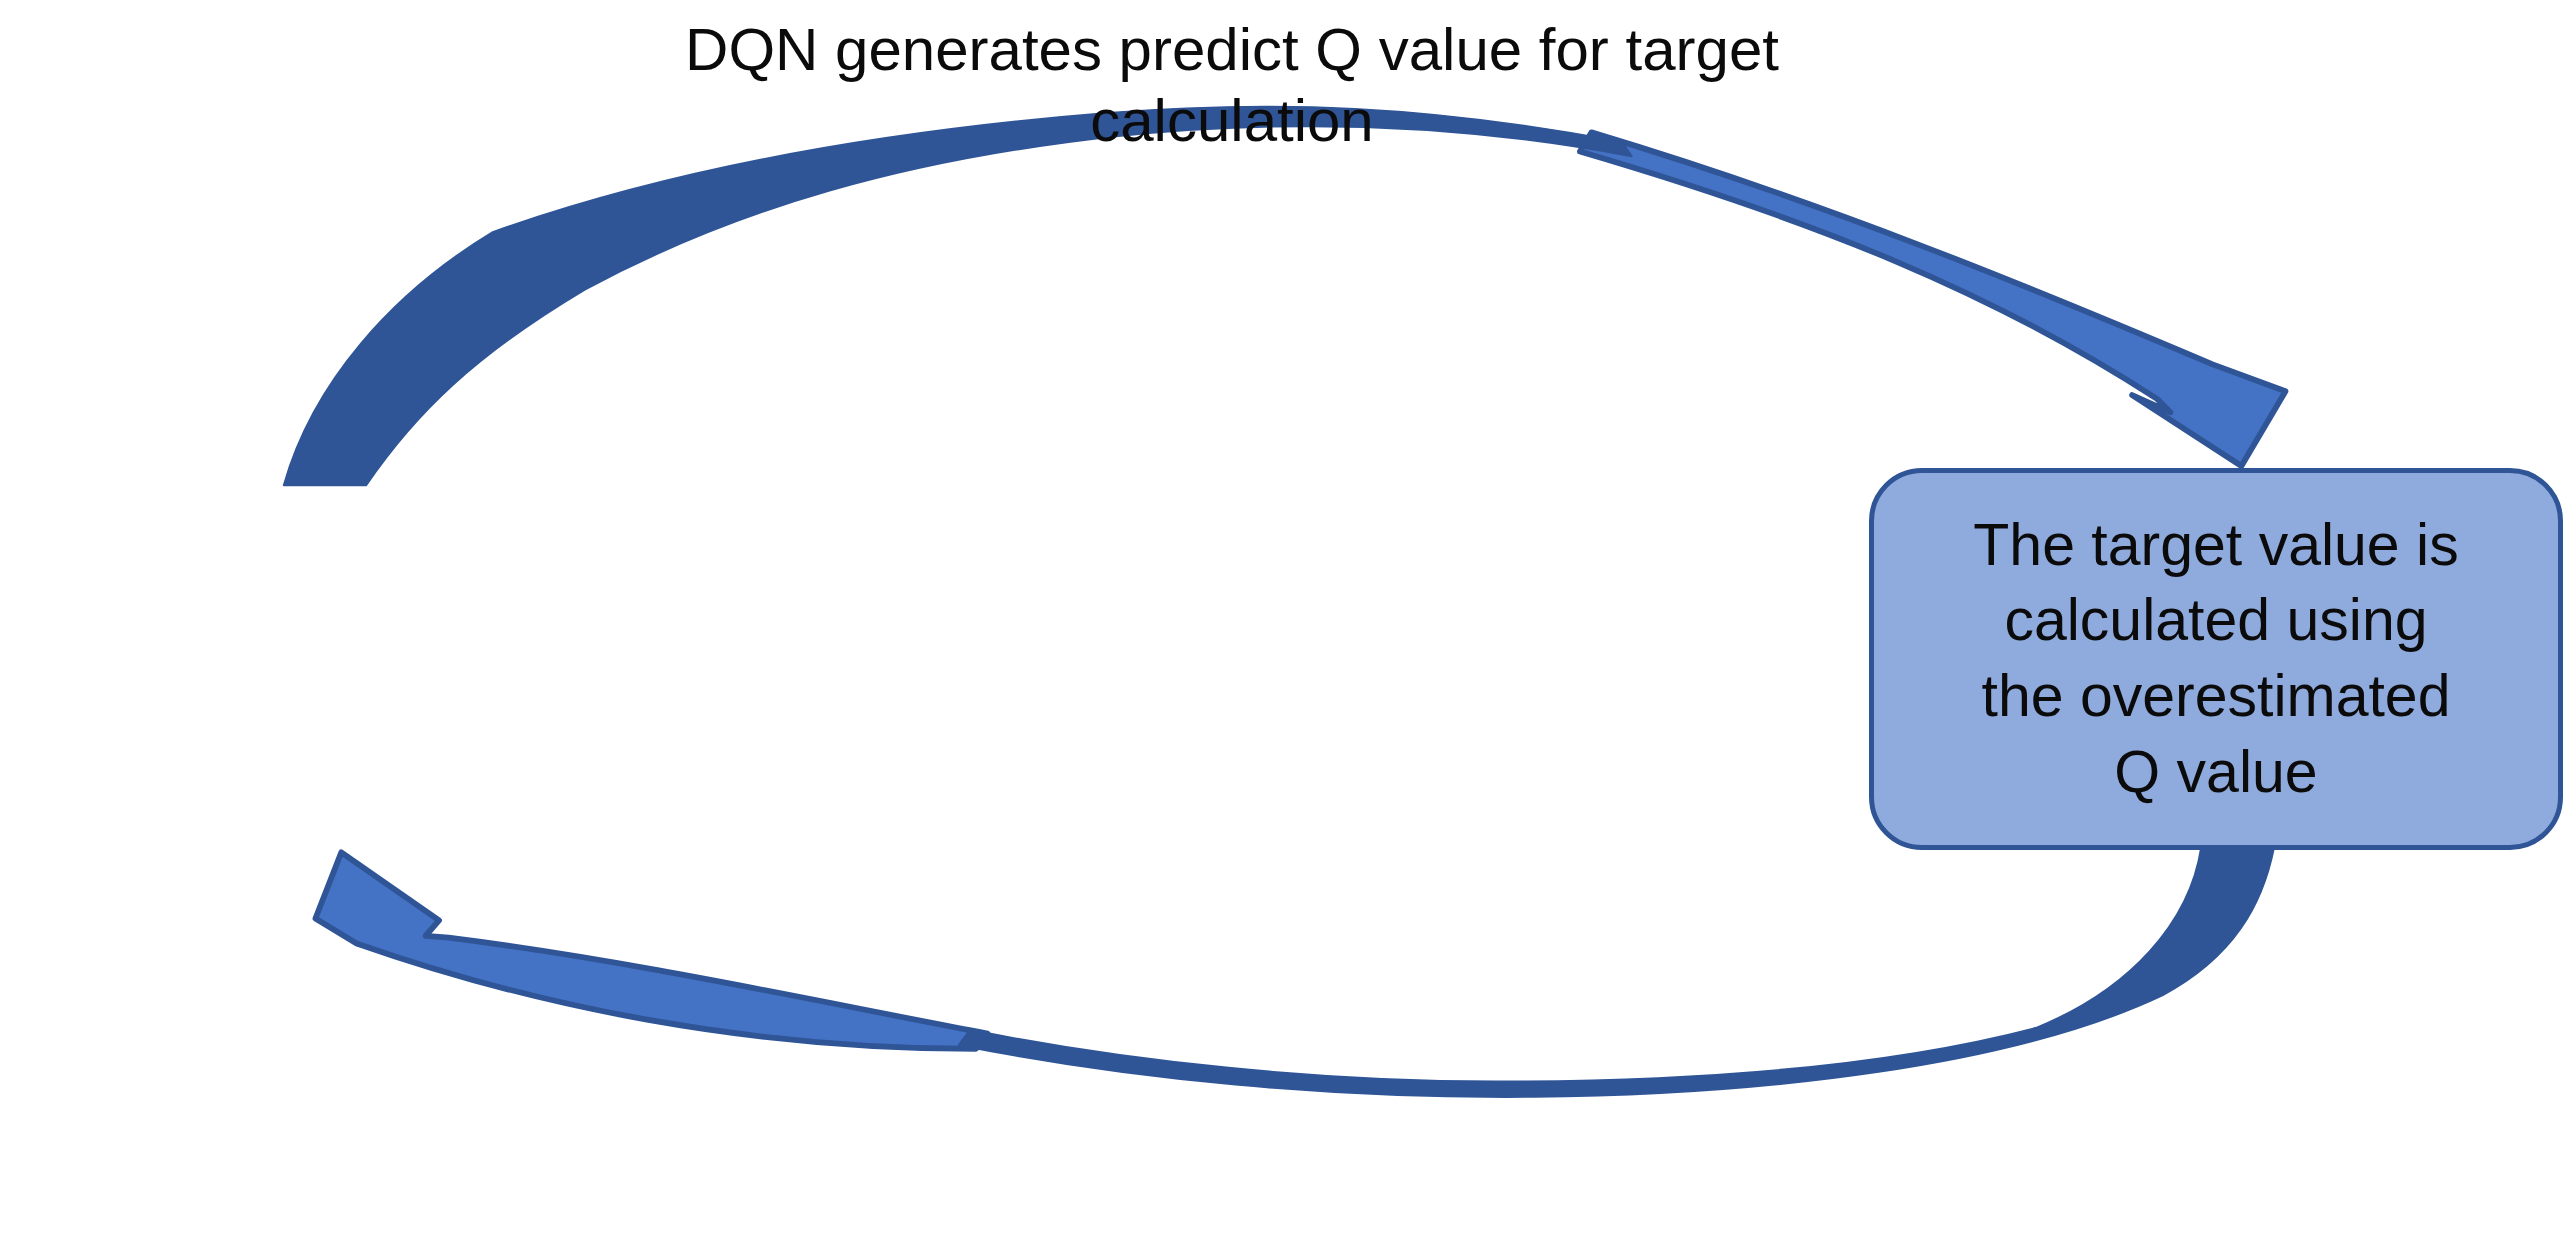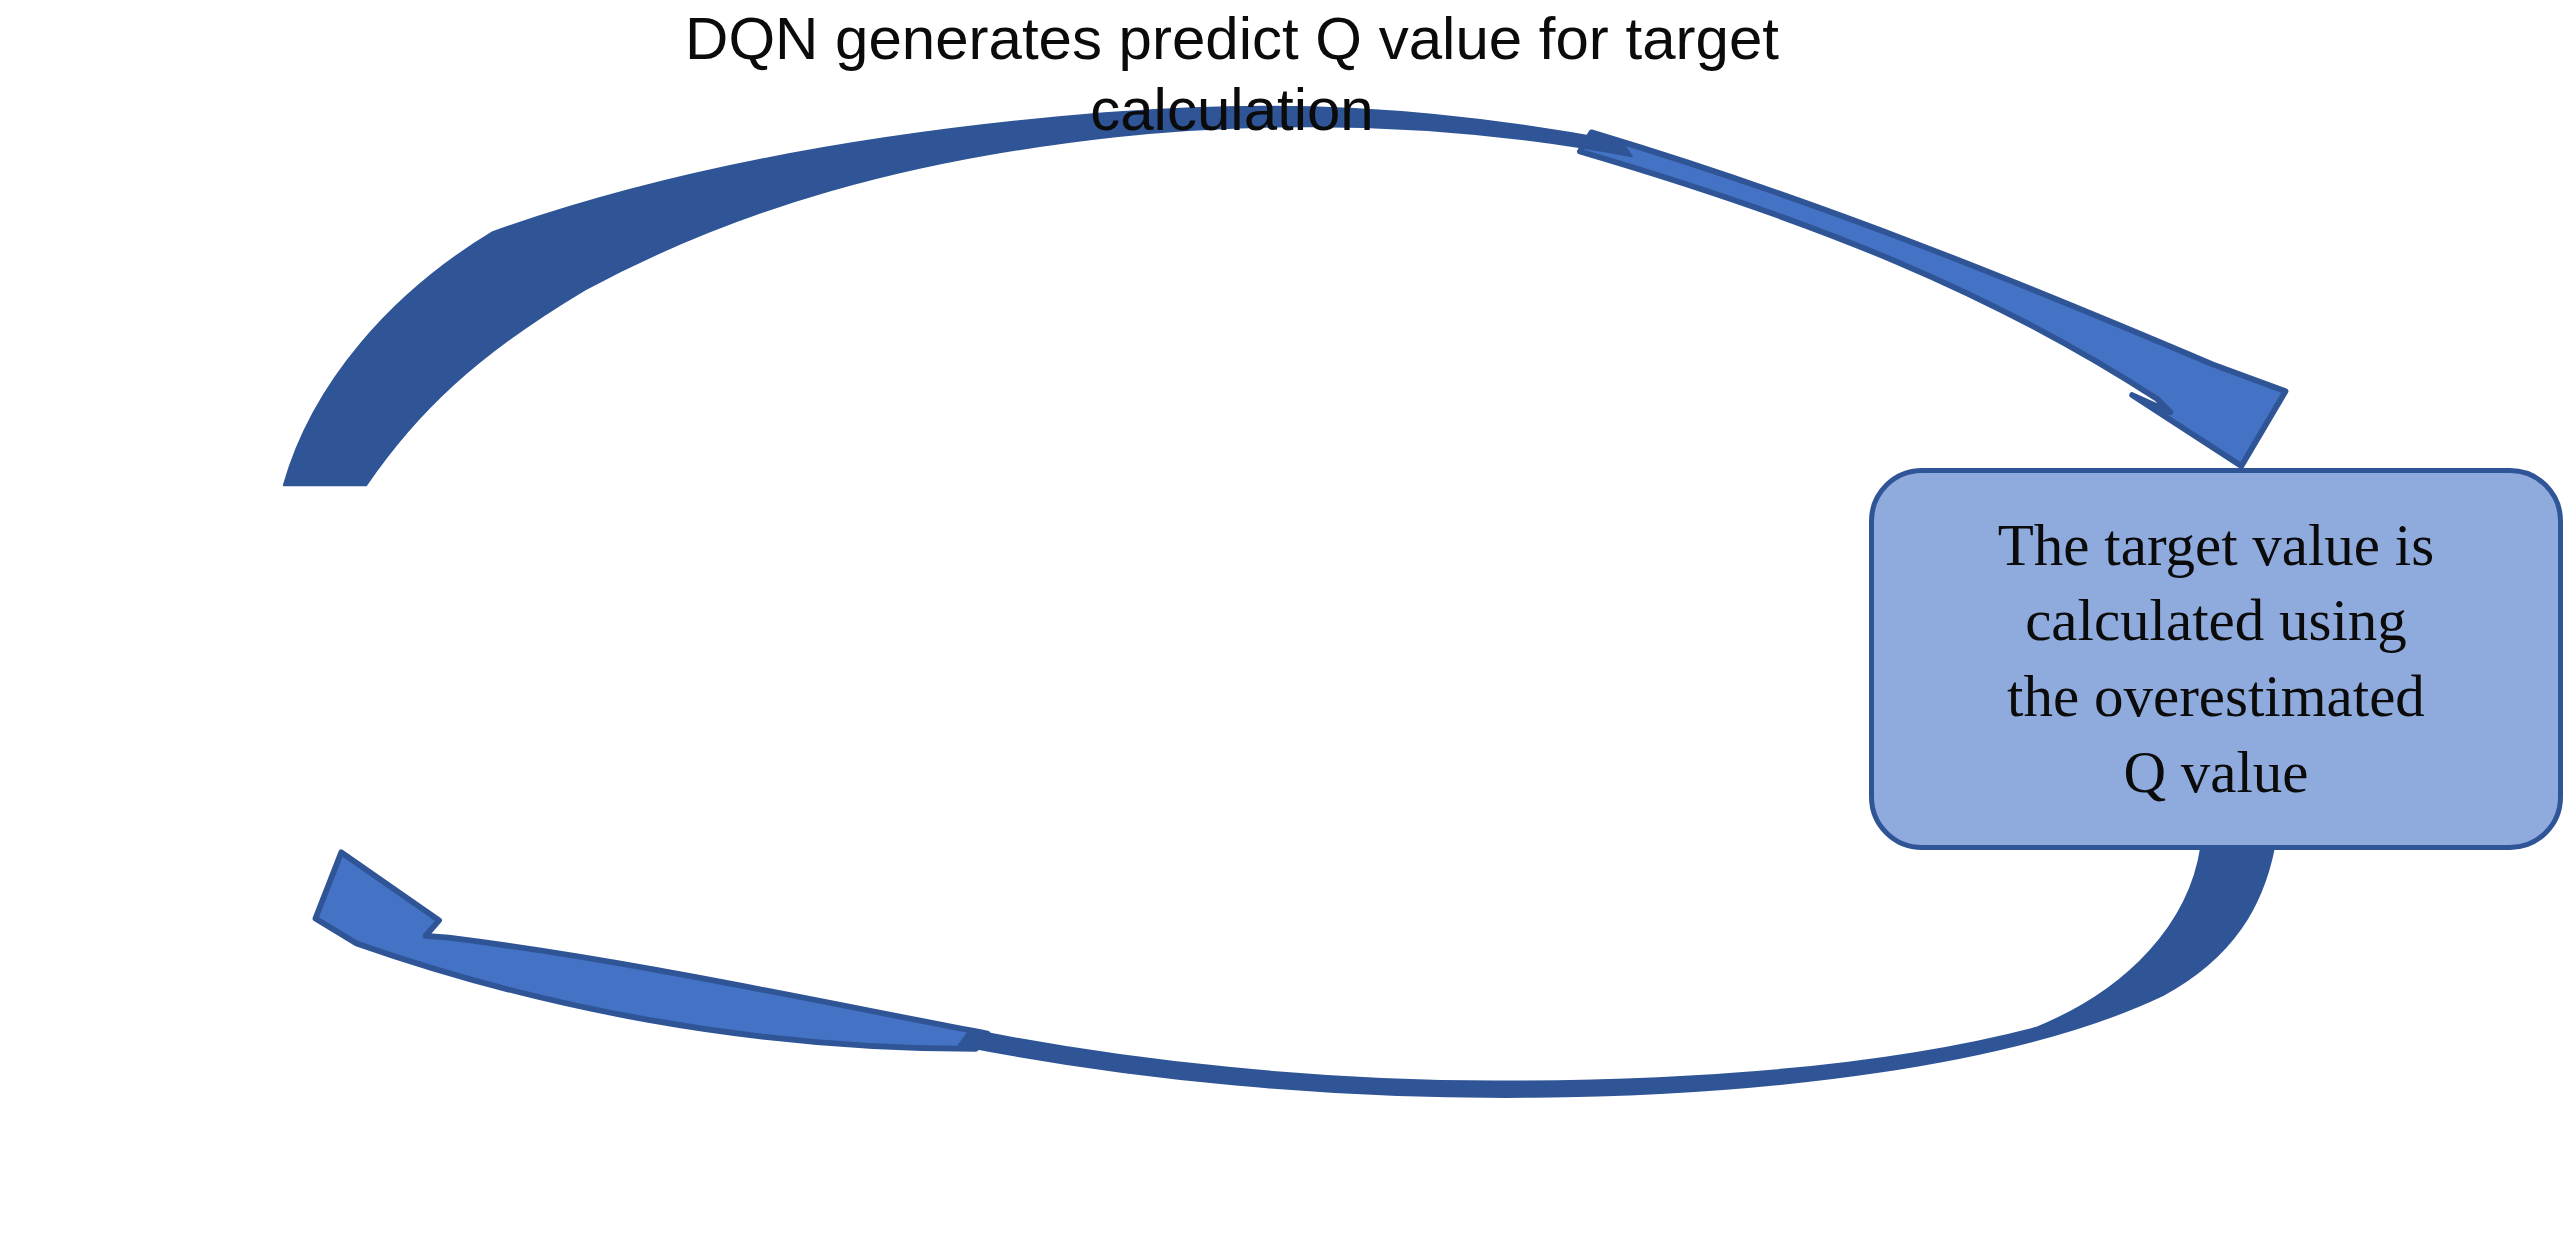--- a/index.html
+++ b/index.html
@@ -38,39 +38,39 @@
   .box{
     position:absolute;
     box-sizing:border-box;
     border:5.8px solid var(--box-border);
     border-radius:53px;
     display:flex;
     align-items:center;
     justify-content:center;
     text-align:center;
     white-space:pre-wrap;
-    font-family:Liberation Serif, serif;
   }
   .box-left{
     left:19px;top:479px;width:683px;height:372px;
     background:var(--left-box-fill);
     font-size:71px;line-height:1.3;
   }
   .box-right{
     left:1869px;top:468px;width:694px;height:382px;
     background:var(--right-box-fill);
     font-size:59px;line-height:1.28;
   }
   .caption{
     position:absolute;
     width:1438px;
     text-align:center;
     white-space:pre-wrap;
     font-size:60px;
     line-height:1.18;
+    margin-top:11px;
   }
   .caption-top{left:513px;top:3.8px;}
   .caption-bottom{left:612px;top:1093px;}
 </style>
 </head>
 <body>
 
 <div class="canvas">
 
   <svg class="arrows" viewBox="0 0 2687 1311" aria-hidden="true">

